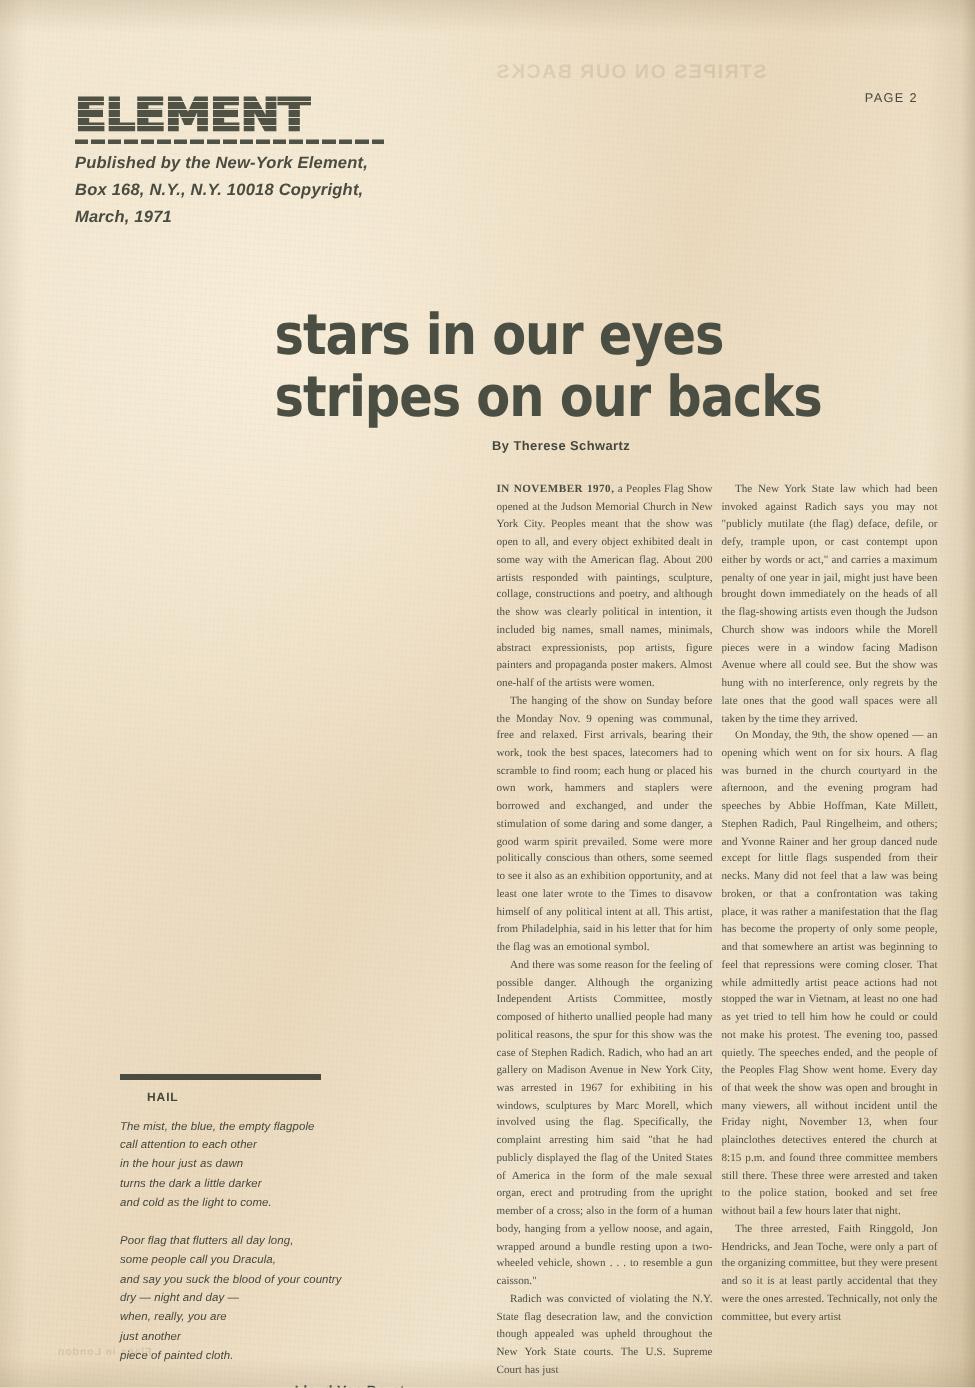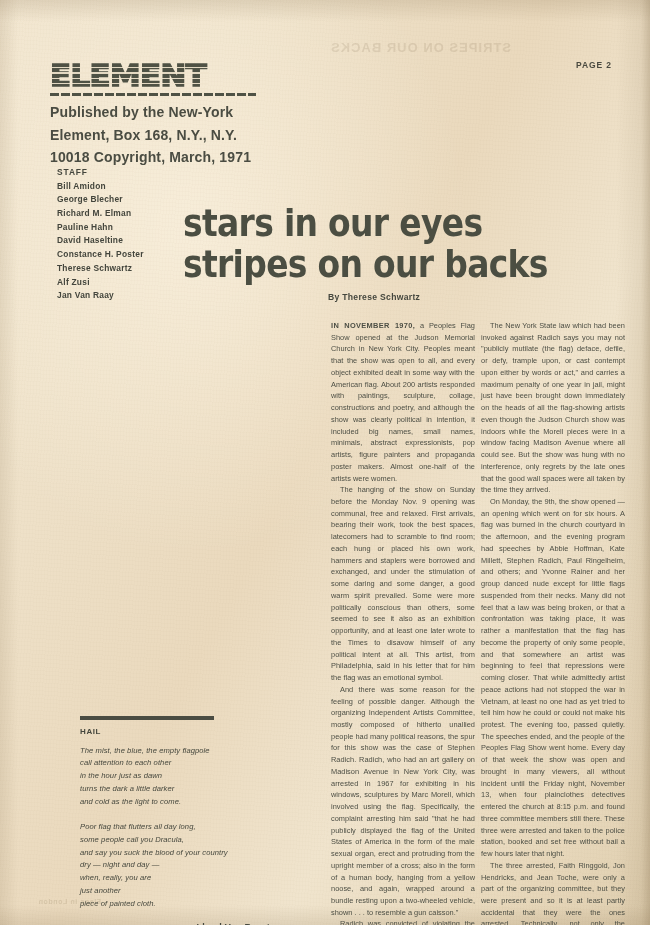--- a/index.html
+++ b/index.html
@@ -49,21 +49,21 @@
     inset: 0;
     z-index: 5;
   }
 
   
   #page-number {
     position: absolute;
     right: 38px;
     top: 60px;
     font-size: 8.5px;
-    font-weight: bold;
+    font-weight: normal;
     letter-spacing: 0.9px;
     color: #4a4a40;
     margin-left: 12px;
   }
 
   
   #masthead {
     position: absolute;
     left: 50px;
     top: 62px;
@@ -99,21 +99,22 @@
     width: 206px;
     height: 3px;
     background: repeating-linear-gradient(
       to right,
       #4f5245 0 9px,
       rgba(0,0,0,0) 9px 11px
     );
   }
   #imprint {
     margin-top: 5px;
-    font-size: 14px;
+    font-size: 11px;
+    font-style: italic;
     font-weight: bold;
     line-height: 1.62;
     color: #4a4c42;
     width: 208px;
     letter-spacing: 0.15px;
   }
 
   
   #staff {
     position: absolute;
@@ -161,21 +162,21 @@
     width: 144px;
     font-size: 7.4px;
     line-height: 1.585;
     text-align: justify;
     text-justify: inter-word;
     color: #4c4e44;
     letter-spacing: 0.02px;
   }
   #col1 { left: 331px; }
   #col2 { left: 481px; }
-  .col p { margin: 0; text-indent: 9px; }
+  .col p { margin: 0; text-indent: 9px; font-family: Liberation Serif, serif; }
   .col p.first { text-indent: 0; }
   .col b { font-weight: bold; letter-spacing: 0.35px; }
 
   
   #poem {
     position: absolute;
     left: 80px;
     top: 716px;
     width: 196px;
     color: #45473d;
@@ -184,20 +185,21 @@
     width: 134px;
     height: 3.5px;
     background: #4a4c42;
     margin-bottom: 7px;
   }
   #poem-title {
     font-size: 8px;
     font-weight: bold;
     letter-spacing: 0.6px;
     margin-bottom: 9px;
+    margin-left: 18px;
   }
   #poem-body {
     font-size: 7.6px;
     line-height: 1.68;
     white-space: pre-line;
     letter-spacing: 0.08px;
     font-style: italic;
   }
   #poem-author {
     margin-top: 12px;
@@ -242,32 +244,20 @@
 <div id="sheet">
 
   <div id="page-number">PAGE 2</div>
 
   <div id="masthead">
     <div id="logo">ELEMENT</div>
     <div id="logo-rule"></div>
     <div id="imprint">Published by the New-York Element, Box 168, N.Y., N.Y. 10018 Copyright, March, 1971</div>
   </div>
 
-  <div id="staff">
-    <div class="head">STAFF</div>
-    <div>Bill Amidon</div>
-    <div>George Blecher</div>
-    <div>Richard M. Elman</div>
-    <div>Pauline Hahn</div>
-    <div>David Haseltine</div>
-    <div>Constance H. Poster</div>
-    <div>Therese Schwartz</div>
-    <div>Alf Zusi</div>
-    <div>Jan Van Raay</div>
-  </div>
 
   <div id="headline">
     <span class="l1">stars in our eyes</span>
     <span class="l2">stripes on our backs</span>
   </div>
   <div id="byline">By Therese Schwartz</div>
 
   <div class="col" id="col1">
     <p class="first"><b>IN NOVEMBER 1970,</b><span> a Peoples Flag Show opened at the Judson Memorial Church in New York City. Peoples meant that the show was open to all, and every object exhibited dealt in some way with the American flag. About 200 artists responded with paintings, sculpture, collage, constructions and poetry, and although the show was clearly political in intention, it included big names, small names, minimals, abstract expressionists, pop artists, figure painters and propaganda poster makers. Almost one-half of the artists were women.</span></p>
     <p>The hanging of the show on Sunday before the Monday Nov. 9 opening was communal, free and relaxed. First arrivals, bearing their work, took the best spaces, latecomers had to scramble to find room; each hung or placed his own work, hammers and staplers were borrowed and exchanged, and under the stimulation of some daring and some danger, a good warm spirit prevailed. Some were more politically conscious than others, some seemed to see it also as an exhibition opportunity, and at least one later wrote to the Times to disavow himself of any political intent at all. This artist, from Philadelphia, said in his letter that for him the flag was an emotional symbol.</p>

